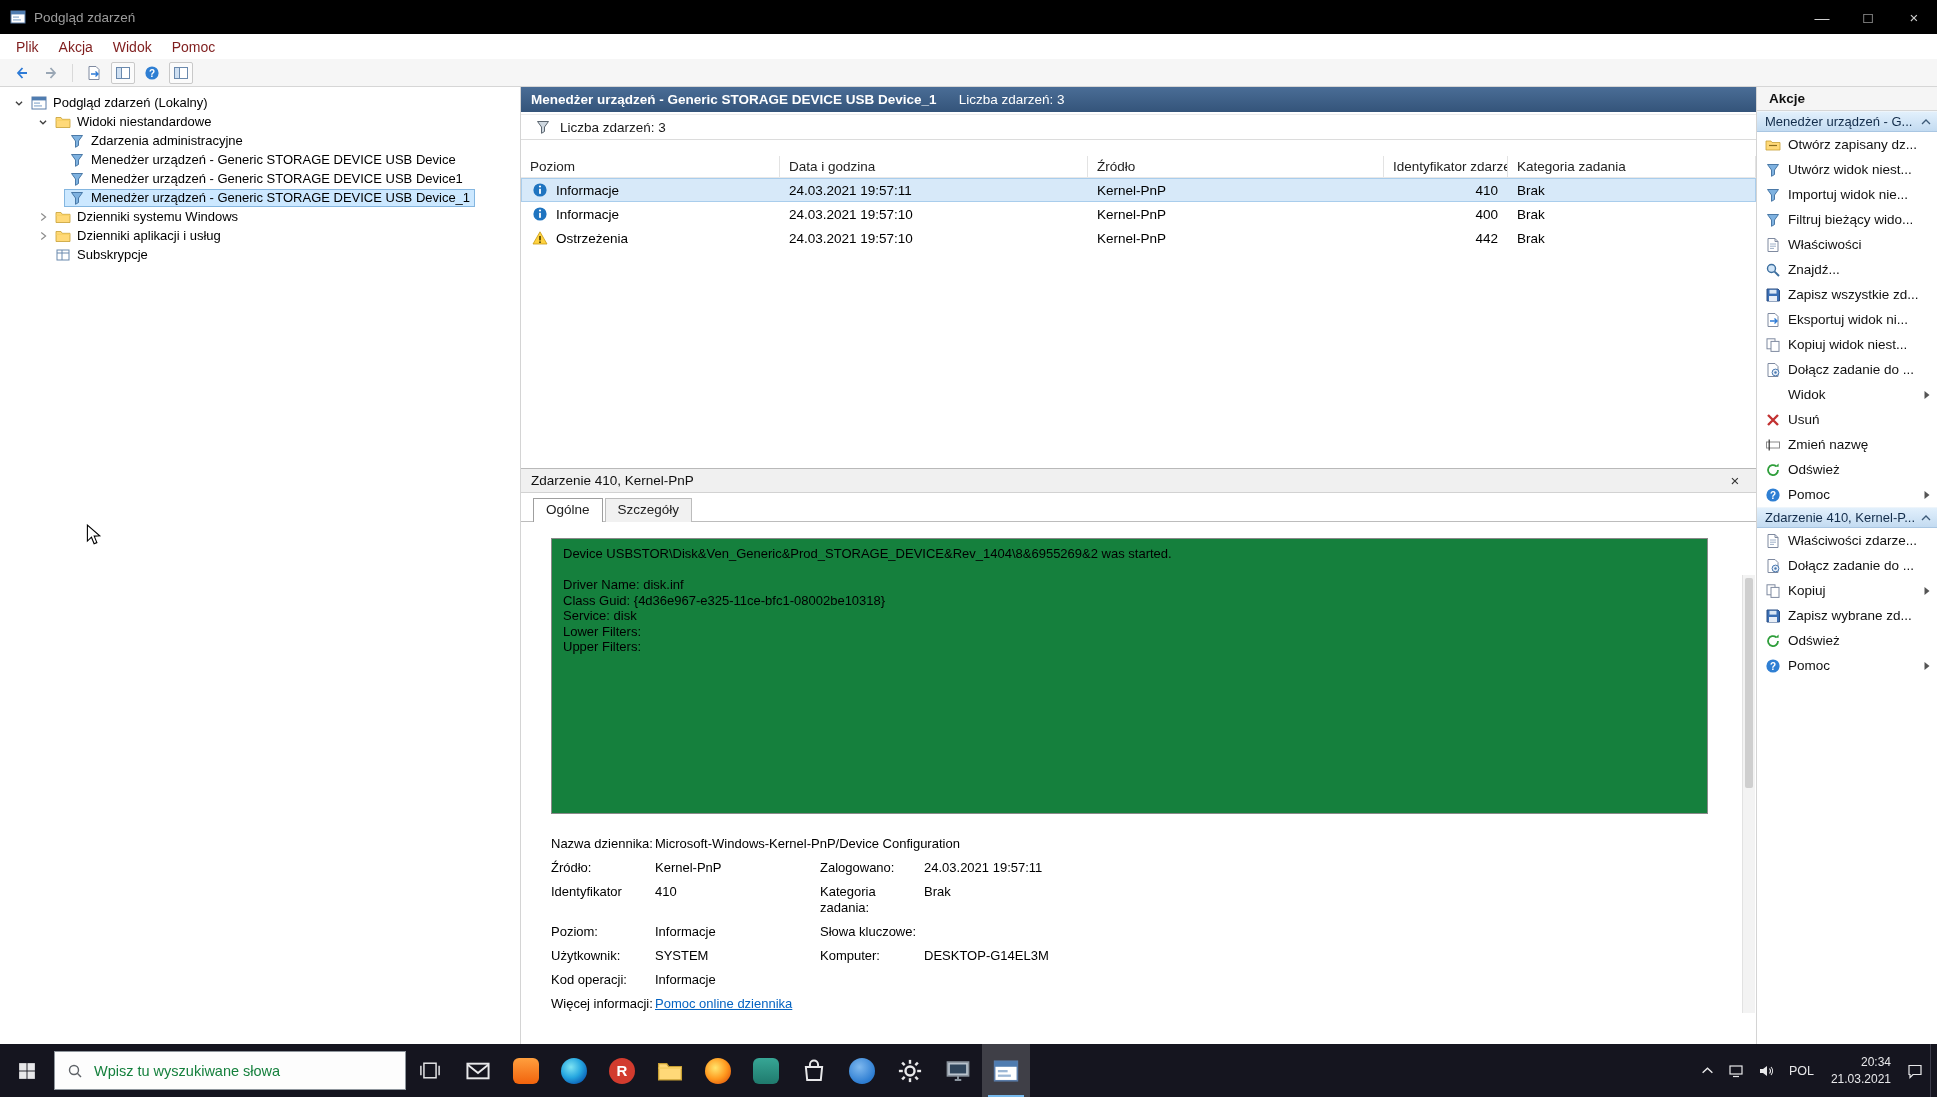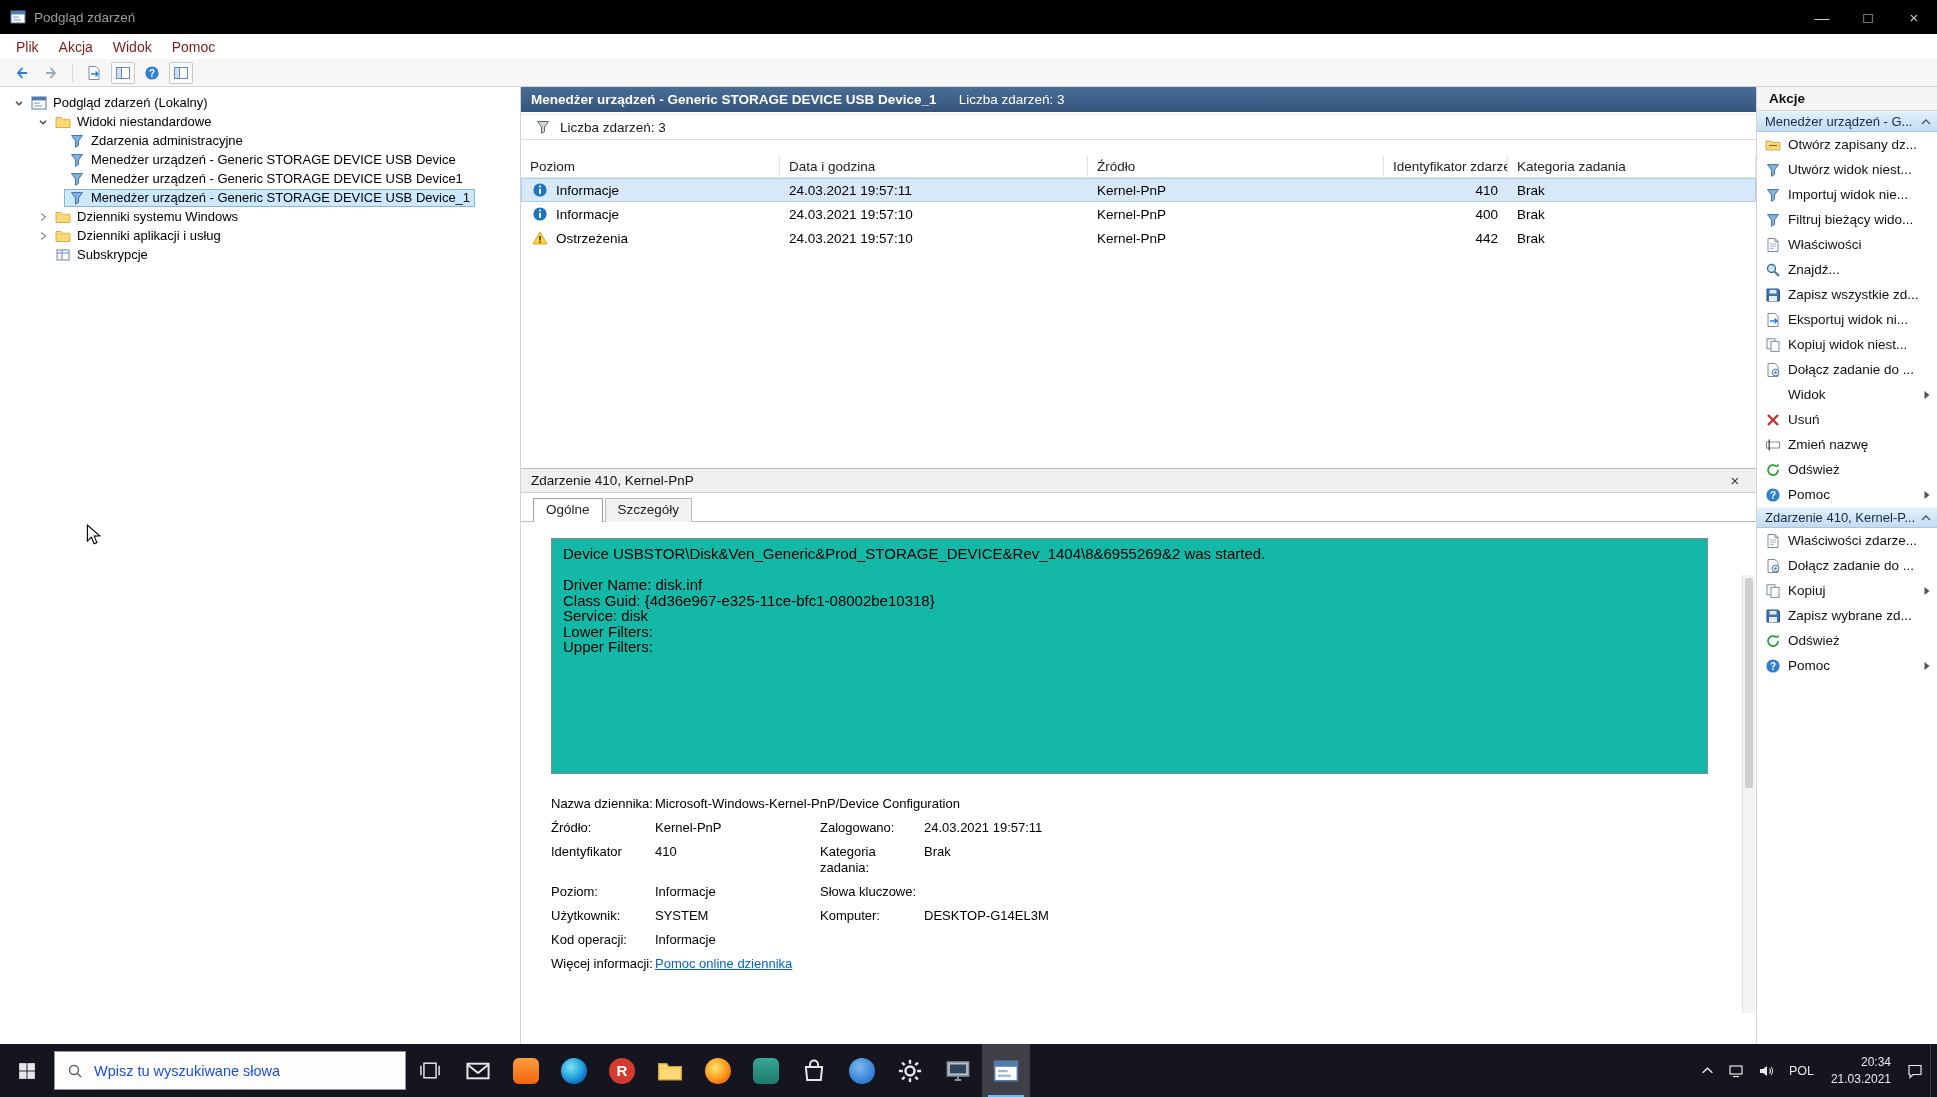--- a/index.html
+++ b/index.html
@@ -53,22 +53,22 @@
   .detail-pane{position:absolute;left:0;right:0;top:381px;bottom:31px;background:#fff;
     border-top:1px solid #b9b9b9;display:flex;flex-direction:column}
   .detail-titlebar{height:24px;background:#f0f0f0;border-bottom:1px solid #d2d2d2;display:flex;
     align-items:center;padding:0 10px;font-size:13.5px;color:#111;flex:none}
   .detail-close{margin-left:auto;font-size:15px;color:#333;width:22px;text-align:center}
   .detail-tabs{height:29px;padding:5px 0 0 12px;border-bottom:1px solid #bcbcbc;display:flex;flex:none;background:#fff}
   .tab{font-size:13.5px;padding:3px 12px 4px;border:1px solid #bcbcbc;border-bottom:none;
     background:#f1f1f1;margin-right:2px;margin-bottom:-1px;color:#222}
   .tab.active{background:#fff;border-color:#9f9f9f;position:relative;z-index:2}
   .detail-body{flex:1;position:relative;padding:16px 30px 0 30px;overflow:hidden}
-  .desc-box{width:calc(100% - 18px);height:236px;border:1px solid #898989;background:#14b8a6;
-    padding:7px 11px;font-size:15px;line-height:15.5px;color:#000;white-space:pre-line;overflow:hidden}
+  .desc-box{width:calc(100% - 18px);height:276px;border:1px solid #898989;background:#15803d;
+    padding:7px 11px;font-size:13px;line-height:15.5px;color:#000;white-space:pre-line;overflow:hidden}
   .fields{margin-top:22px;display:grid;grid-template-columns:104px 165px 104px auto;
     font-size:13px;line-height:16px;row-gap:8px;color:#000}
   .fields .span3{grid-column:2/5}
   .link{color:#0563c1;text-decoration:underline}
   .dscroll{position:absolute;right:1px;top:53px;bottom:0;width:13px;background:#f3f3f3;border-left:1px solid #e2e2e2}
   .dscroll .thumb{position:absolute;left:2px;right:2px;top:3px;height:210px;background:#cfcfcf;border-radius:2px}
 
   
   .actions-panel{width:180px;background:#fff;display:flex;flex-direction:column;overflow:hidden}
   .actions-title{height:24px;display:flex;align-items:center;padding-left:12px;font-size:13.5px;
@@ -81,21 +81,21 @@
     color:#111;white-space:nowrap;overflow:hidden}
   .aitem .sub{margin-left:auto}
   .aicon{width:16px;height:16px;flex:none;display:flex;align-items:center;justify-content:center}
 
   
   .taskbar{position:absolute;left:0;right:0;bottom:0;height:53px;background:#15151f;display:flex;
     align-items:stretch;z-index:60;color:#e8e8ea}
   .tbtn{width:54px;display:flex;align-items:center;justify-content:center;flex:none}
   .search-box{width:352px;height:39px;align-self:center;background:#fdfdfd;border:1px solid #8e959c;
     display:flex;align-items:center;gap:11px;padding:0 12px;flex:none}
-  .search-box span{font-size:14.5px;color:#1d4ed8}
+  .search-box span{font-size:14.5px;color:#15803d}
   .appbtn{width:48px;display:flex;align-items:center;justify-content:center;flex:none;position:relative}
   .appbtn.active{background:rgba(255,255,255,.18)}
   .appbtn.active::after{content:"";position:absolute;left:6px;right:6px;bottom:0;height:2px;background:#76b9ed}
   .shape-rounded{width:26px;height:26px;border-radius:6px}
   .shape-circle{width:26px;height:26px;border-radius:50%}
   .app-orange{background:linear-gradient(180deg,#ff9f3e,#f2630c)}
   .app-edge{background:radial-gradient(circle at 38% 35%,#7ee3f2,#26a7e0 45%,#0b62b8 78%,#084e92)}
   .app-r{background:#d23b2e;color:#fff;font-weight:bold;font-size:15px;display:flex;align-items:center;justify-content:center}
   .app-firefox{background:radial-gradient(circle at 40% 38%,#ffe66e,#ff9a1f 50%,#e25a0d 85%)}
   .app-teal{background:linear-gradient(180deg,#37a695,#1f7a6d)}

